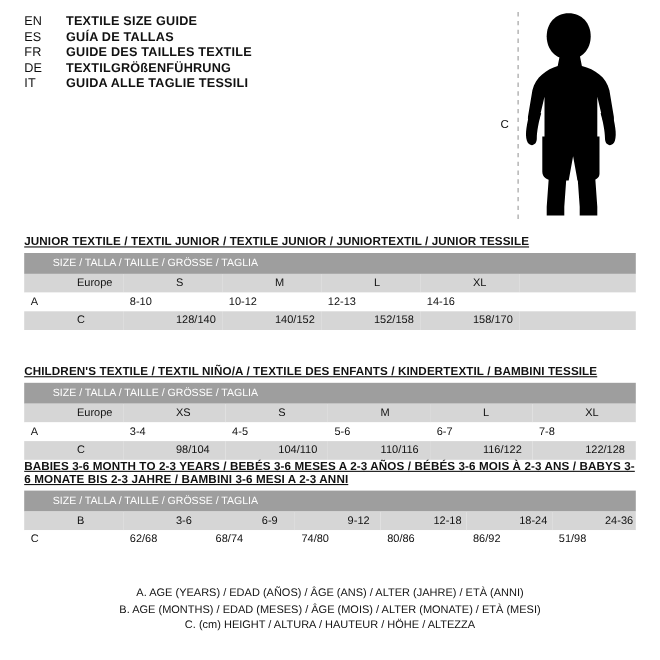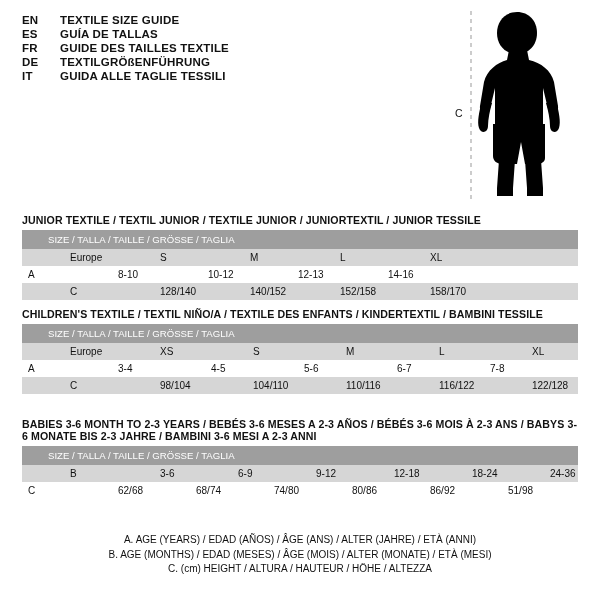--- a/index.html
+++ b/index.html
@@ -29,21 +29,21 @@
     width: 420px;
   }
   .title-row {
     display: flex;
     align-items: baseline;
     margin-bottom: 2px;
   }
   .lang-code {
     width: 38px;
     font-size: 11.5px;
-    font-weight: bold;
+    font-weight: normal;
     letter-spacing: 0.2px;
     color: #111;
   }
   .lang-text {
     font-size: 11.5px;
     font-weight: bold;
     letter-spacing: 0.2px;
     color: #111;
   }
 
@@ -98,20 +98,21 @@
   tr.plain td {
     background: #ffffff;
   }
   .block {
     position: absolute;
     left: 22px;
     width: 556px;
   }
   .sect-head {
     margin-bottom: 4px;
+    text-decoration: underline;
   }
 
   
   .legend {
     position: absolute;
     left: 22px;
     top: 533px;
     width: 556px;
   }
   .legend div {
@@ -209,21 +210,21 @@
         <td>128/140</td>
         <td>140/152</td>
         <td>152/158</td>
         <td>158/170</td>
         <td></td>
       </tr>
     </tbody>
       </table>
   </div>
 
-  <div class="block" style="top:308px;">
+  <div class="block" style="top:332px;">
     <div class="section-title sect-head">CHILDREN'S TEXTILE / TEXTIL NIÑO/A / TEXTILE DES ENFANTS / KINDERTEXTIL / BAMBINI TESSILE</div>
     <table>
       <colgroup>
         <col style="width:90px">
           <col style="width:93px">
           <col style="width:93px">
           <col style="width:93px">
           <col style="width:93px">
           <col style="width:94px">
       </colgroup>

